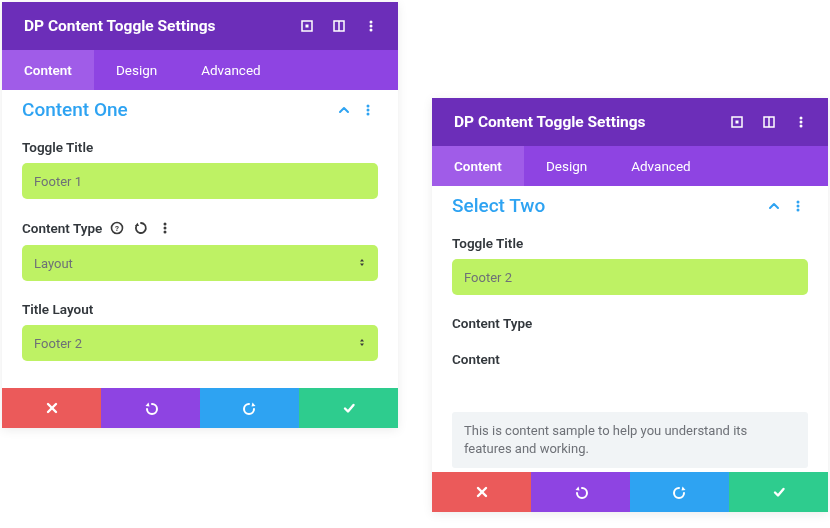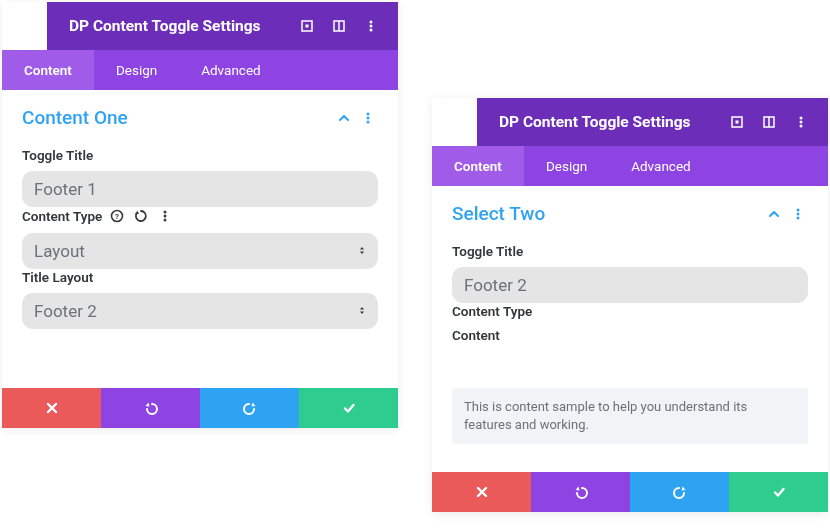--- a/index.html
+++ b/index.html
@@ -1,41 +1,41 @@
 <!DOCTYPE html>
 <html><head>
 <meta charset="utf-8">
 <style>
   * { box-sizing: border-box; margin: 0; padding: 0; font-family: -apple-system, BlinkMacSystemFont, "Segoe UI", Roboto, sans-serif; }
   body { background: #fff; width: 830px; height: 528px; position: relative; }
   .panel { position: absolute; background: #fff; box-shadow: 0 2px 10px rgba(0,0,0,0.08); }
   .panel-a { left: 2px; top: 2px; width: 396px; height: 426px; }
   .panel-b { left: 432px; top: 98px; width: 396px; height: 414px; }
 
-  .titlebar { background: #6c2eb9; color: #fff; display: flex; align-items: center; height: 48px; padding: 0 14px 0 22px; font-weight: 700; font-size: 15.5px; margin-left: 45px; }
+  .titlebar { background: #6c2eb9; color: #fff; display: flex; align-items: center; height: 48px; padding: 0 14px 0 22px; font-weight: 700; font-size: 15.5px; }
   .titlebar .spacer { flex: 1; }
   .titlebar .hicon { width: 26px; height: 26px; display: flex; align-items: center; justify-content: center; cursor: pointer; margin-left: 6px; }
   .titlebar svg { display: block; }
 
   .tabs { background: #8e44e2; display: flex; height: 40px; }
   .tab { color: #fff; font-size: 13.5px; display: flex; align-items: center; justify-content: center; padding: 0 22px; cursor: pointer; }
   .tab.active { background: #a05ce8; font-weight: 600; }
 
-  .body { padding: 16px 20px 10px 20px; background: #fff; }
+  .body { padding: 8px 20px 10px 20px; background: #fff; }
 
   .section-head { display: flex; align-items: center; margin-bottom: 18px; }
   .section-title { color: #2ea3f2; font-size: 19px; font-weight: 500; flex: 1; }
   .section-head .sicon { width: 20px; height: 20px; display: flex; align-items: center; justify-content: center; cursor: pointer; margin-left: 4px; color: #2ea3f2; }
 
-  .field { }
+  .field { margin-bottom: 20px; }
   .label-row { display: flex; align-items: center; margin-bottom: 8px; }
   .label { font-size: 13.5px; font-weight: 600; color: #32373c; }
   .label-row .licon { width: 18px; height: 18px; display: flex; align-items: center; justify-content: center; cursor: pointer; margin-left: 6px; }
 
-  .input { background: #e5e5e5; border: none; width: 100%; height: 36px; padding: 0 12px; font-size: 17px; color: #6e7177; border-radius: 11px; }
+  .input { background: #bef264; border: none; width: 100%; height: 36px; padding: 0 12px; font-size: 13px; color: #6e7177; border-radius: 5px; }
   .select { position: relative; }
   .select .caret { position: absolute; right: 10px; top: 50%; transform: translateY(-50%); pointer-events: none; color: #3a3a3a; }
   .textarea { background: #f1f4f6; border: none; width: 100%; padding: 10px 12px; font-size: 13px; color: #6e7177; border-radius: 3px; line-height: 1.4; resize: none; display: block; margin-top: 45px; }
 
   .footer-actions { display: flex; height: 40px; position: absolute; left: 0; right: 0; bottom: 0; }
   .act { flex: 1; display: flex; align-items: center; justify-content: center; cursor: pointer; color: #fff; }
   .act.red    { background: #eb5a5a; }
   .act.purple { background: #8e44e2; }
   .act.blue   { background: #2ea3f2; }
   .act.green  { background: #2ecc8e; }

